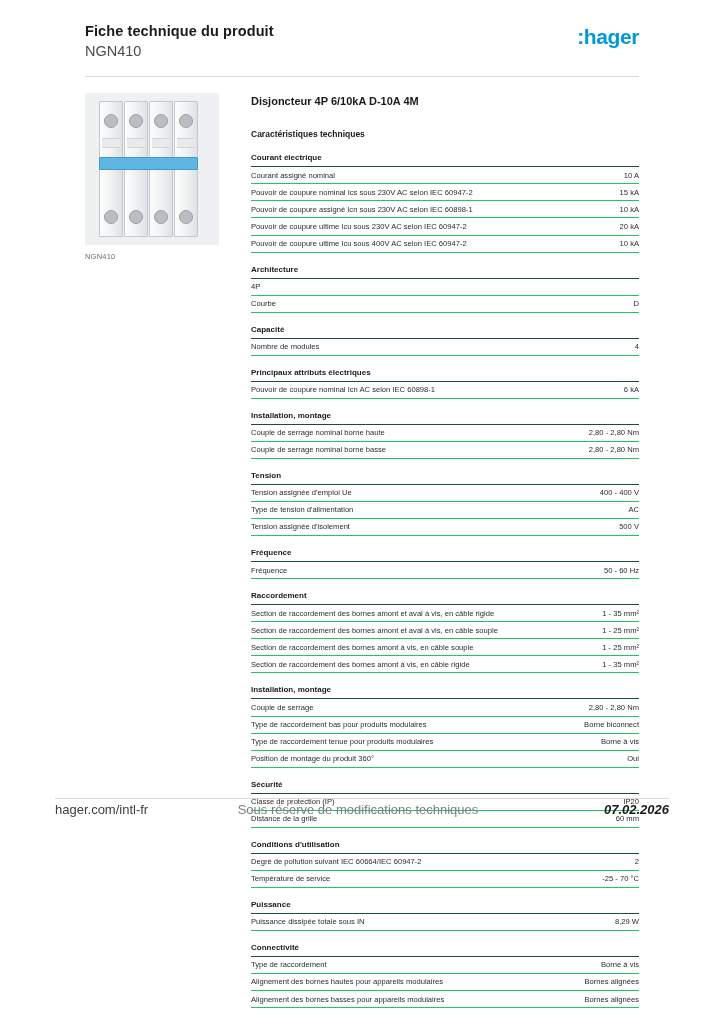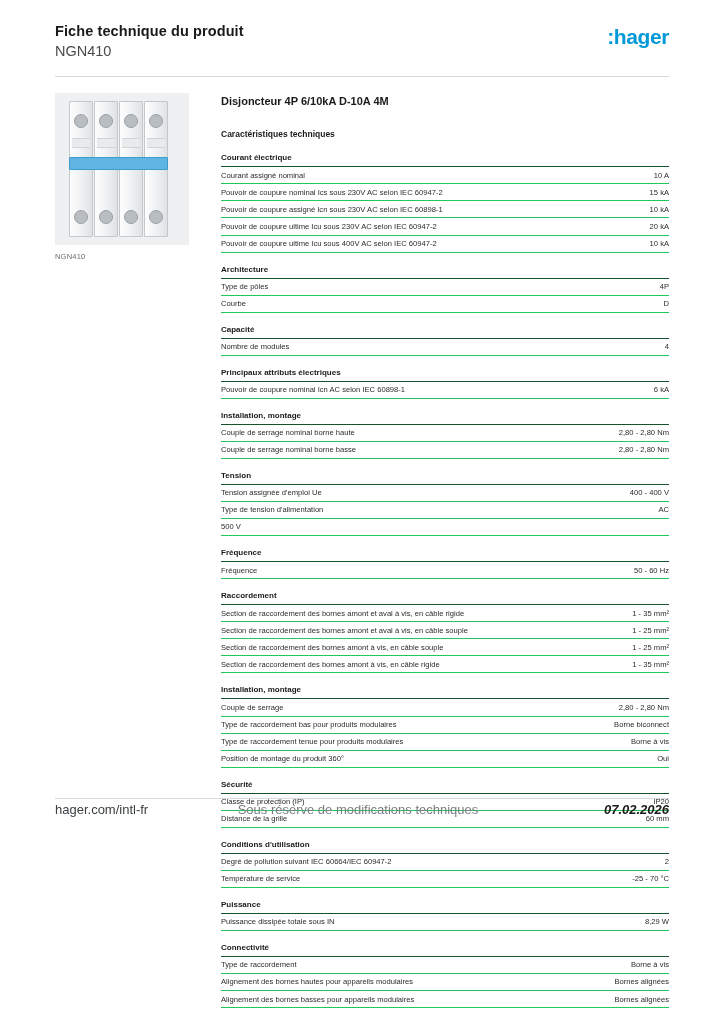--- a/index.html
+++ b/index.html
@@ -12,21 +12,21 @@
     height: 1024px;
     font-family: "Liberation Sans", sans-serif;
     color: #1a1a1a;
     position: relative;
     overflow: hidden;
   }
   .page {
     width: 724px;
     height: 835px;
     position: relative;
-    padding: 0 55px;
+    padding: 0 85px;
   }
 
   
   .header {
     display: flex;
     align-items: flex-start;
     justify-content: space-between;
     padding-top: 22px;
   }
   .header-titles {
@@ -272,21 +272,20 @@
               <div class="value">20 kA</div>
             </div>
             <div class="row">
               <div class="label">Pouvoir de coupure ultime Icu sous 400V AC selon IEC 60947-2</div>
               <div class="value">10 kA</div>
             </div>
           </div>
           <div class="group">
             <div class="group-title">Architecture</div>
             <div class="row">
-              <div class="label">Type de pôles</div>
               <div class="value">4P</div>
             </div>
             <div class="row">
               <div class="label">Courbe</div>
               <div class="value">D</div>
             </div>
           </div>
           <div class="group">
             <div class="group-title">Capacité</div>
             <div class="row">
@@ -316,20 +315,21 @@
             <div class="group-title">Tension</div>
             <div class="row">
               <div class="label">Tension assignée d'emploi Ue</div>
               <div class="value">400 - 400 V</div>
             </div>
             <div class="row">
               <div class="label">Type de tension d'alimentation</div>
               <div class="value">AC</div>
             </div>
             <div class="row">
+              <div class="label">Tension assignée d'isolement</div>
               <div class="value">500 V</div>
             </div>
           </div>
           <div class="group">
             <div class="group-title">Fréquence</div>
             <div class="row">
               <div class="label">Fréquence</div>
               <div class="value">50 - 60 Hz</div>
             </div>
           </div>

